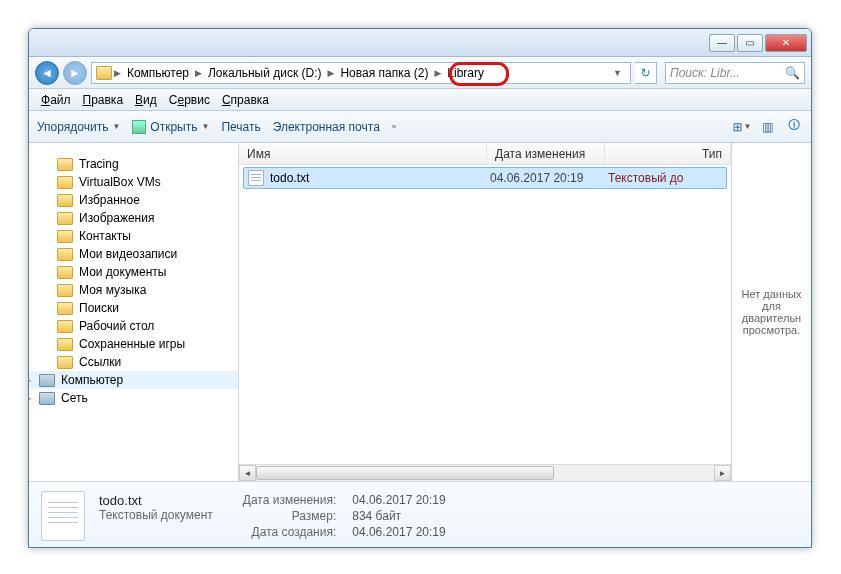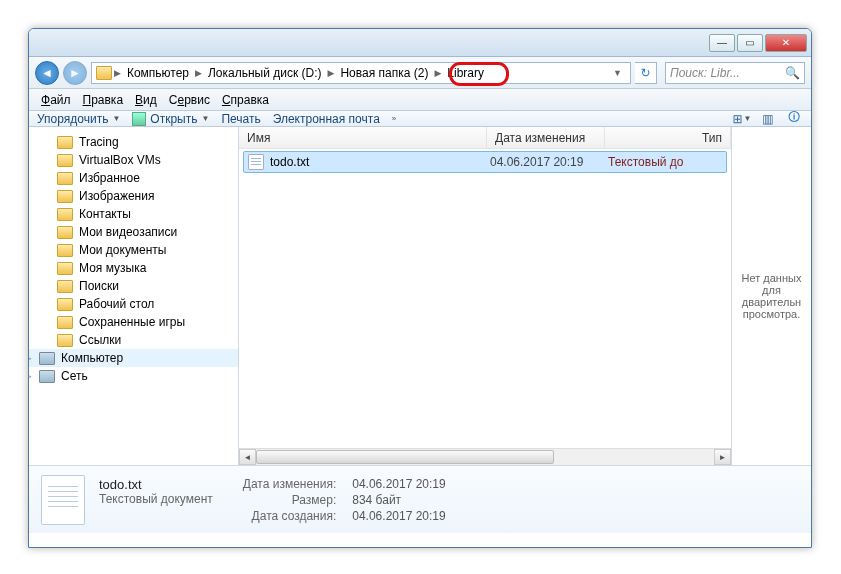--- a/index.html
+++ b/index.html
@@ -15,27 +15,27 @@
 .addr .folder-icon { width: 16px; height: 14px; background: linear-gradient(#ffe9a8,#f1c24f); border: 1px solid #caa637; border-radius: 1px; }
 .addr .crumb { padding: 2px 4px; cursor: pointer; }
 .addr .sep { color: #666; font-size: 9px; }
 .addr .dd { margin-left: auto; color: #666; font-size: 9px; padding: 0 4px; }
 .refresh { width: 22px; height: 22px; border: 1px solid #a0b8d0; border-left: none; background: #fff; display: flex; align-items: center; justify-content: center; color: #2a7ac0; }
 .search { width: 140px; height: 22px; border: 1px solid #a0b8d0; background: #fff; display: flex; align-items: center; padding: 0 4px; margin-left: 4px; color: #888; font-style: italic; }
 .search .sicon { margin-left: auto; color: #2a7ac0; font-style: normal; }
 .menubar { height: 22px; background: linear-gradient(#f6f9fc,#e6eef6); display: flex; align-items: center; padding: 0 12px; gap: 12px; border-bottom: 1px solid #c0cdd9; }
 .menubar span { cursor: pointer; }
 .menubar span u { text-decoration: underline; }
-.toolbar { height: 16px; background: linear-gradient(#f8fbfe,#e7eff8); display: flex; align-items: center; padding: 0 8px; gap: 12px; border-bottom: 1px solid #c0cdd9; color: #1a4a7a; }
+.toolbar { height: 32px; background: linear-gradient(#f8fbfe,#e7eff8); display: flex; align-items: center; padding: 0 8px; gap: 12px; border-bottom: 1px solid #c0cdd9; color: #1a4a7a; }
 .toolbar .tbtn { display: flex; align-items: center; gap: 4px; cursor: pointer; }
 .toolbar .caret { font-size: 8px; color: #555; }
 .toolbar .ricons { margin-left: auto; display: flex; gap: 8px; align-items: center; }
 .ricons .ic { width: 18px; height: 18px; display: flex; align-items: center; justify-content: center; color: #3a6a9a; }
 .body { display: flex; height: 338px; }
-.tree { width: 210px; border-right: 1px solid #d0dae4; overflow-y: auto; padding: 6px 0; background: #fff; }
+.tree { width: 210px; border-right: 1px solid #d0dae4; overflow-y: auto; padding: 12px 0; background: #fff; }
 .tree-item { display: flex; align-items: center; gap: 6px; padding: 2px 0 2px 28px; cursor: pointer; white-space: nowrap; }
 .tree-item.sel { background: #e5f3ff; }
 .tree-item.l0 { padding-left: 8px; }
 .fico { width: 16px; height: 13px; background: linear-gradient(#ffe9a8,#f1c24f); border: 1px solid #caa637; border-radius: 1px; flex-shrink: 0; }
 .fico.comp { background: linear-gradient(#cde,#9bc); border-color: #789; }
 .fico.net { background: linear-gradient(#cde,#9bc); border-color: #789; }
 .tg { width: 10px; font-size: 9px; color: #666; text-align: center; cursor: pointer; margin-left: -14px; }
 .list-area { flex: 1; display: flex; }
 .list { flex: 1; background: #fff; position: relative; }
 .cols { display: flex; height: 22px; border-bottom: 1px solid #e4e4e4; background: linear-gradient(#fdfdfd,#f0f0f0); }

